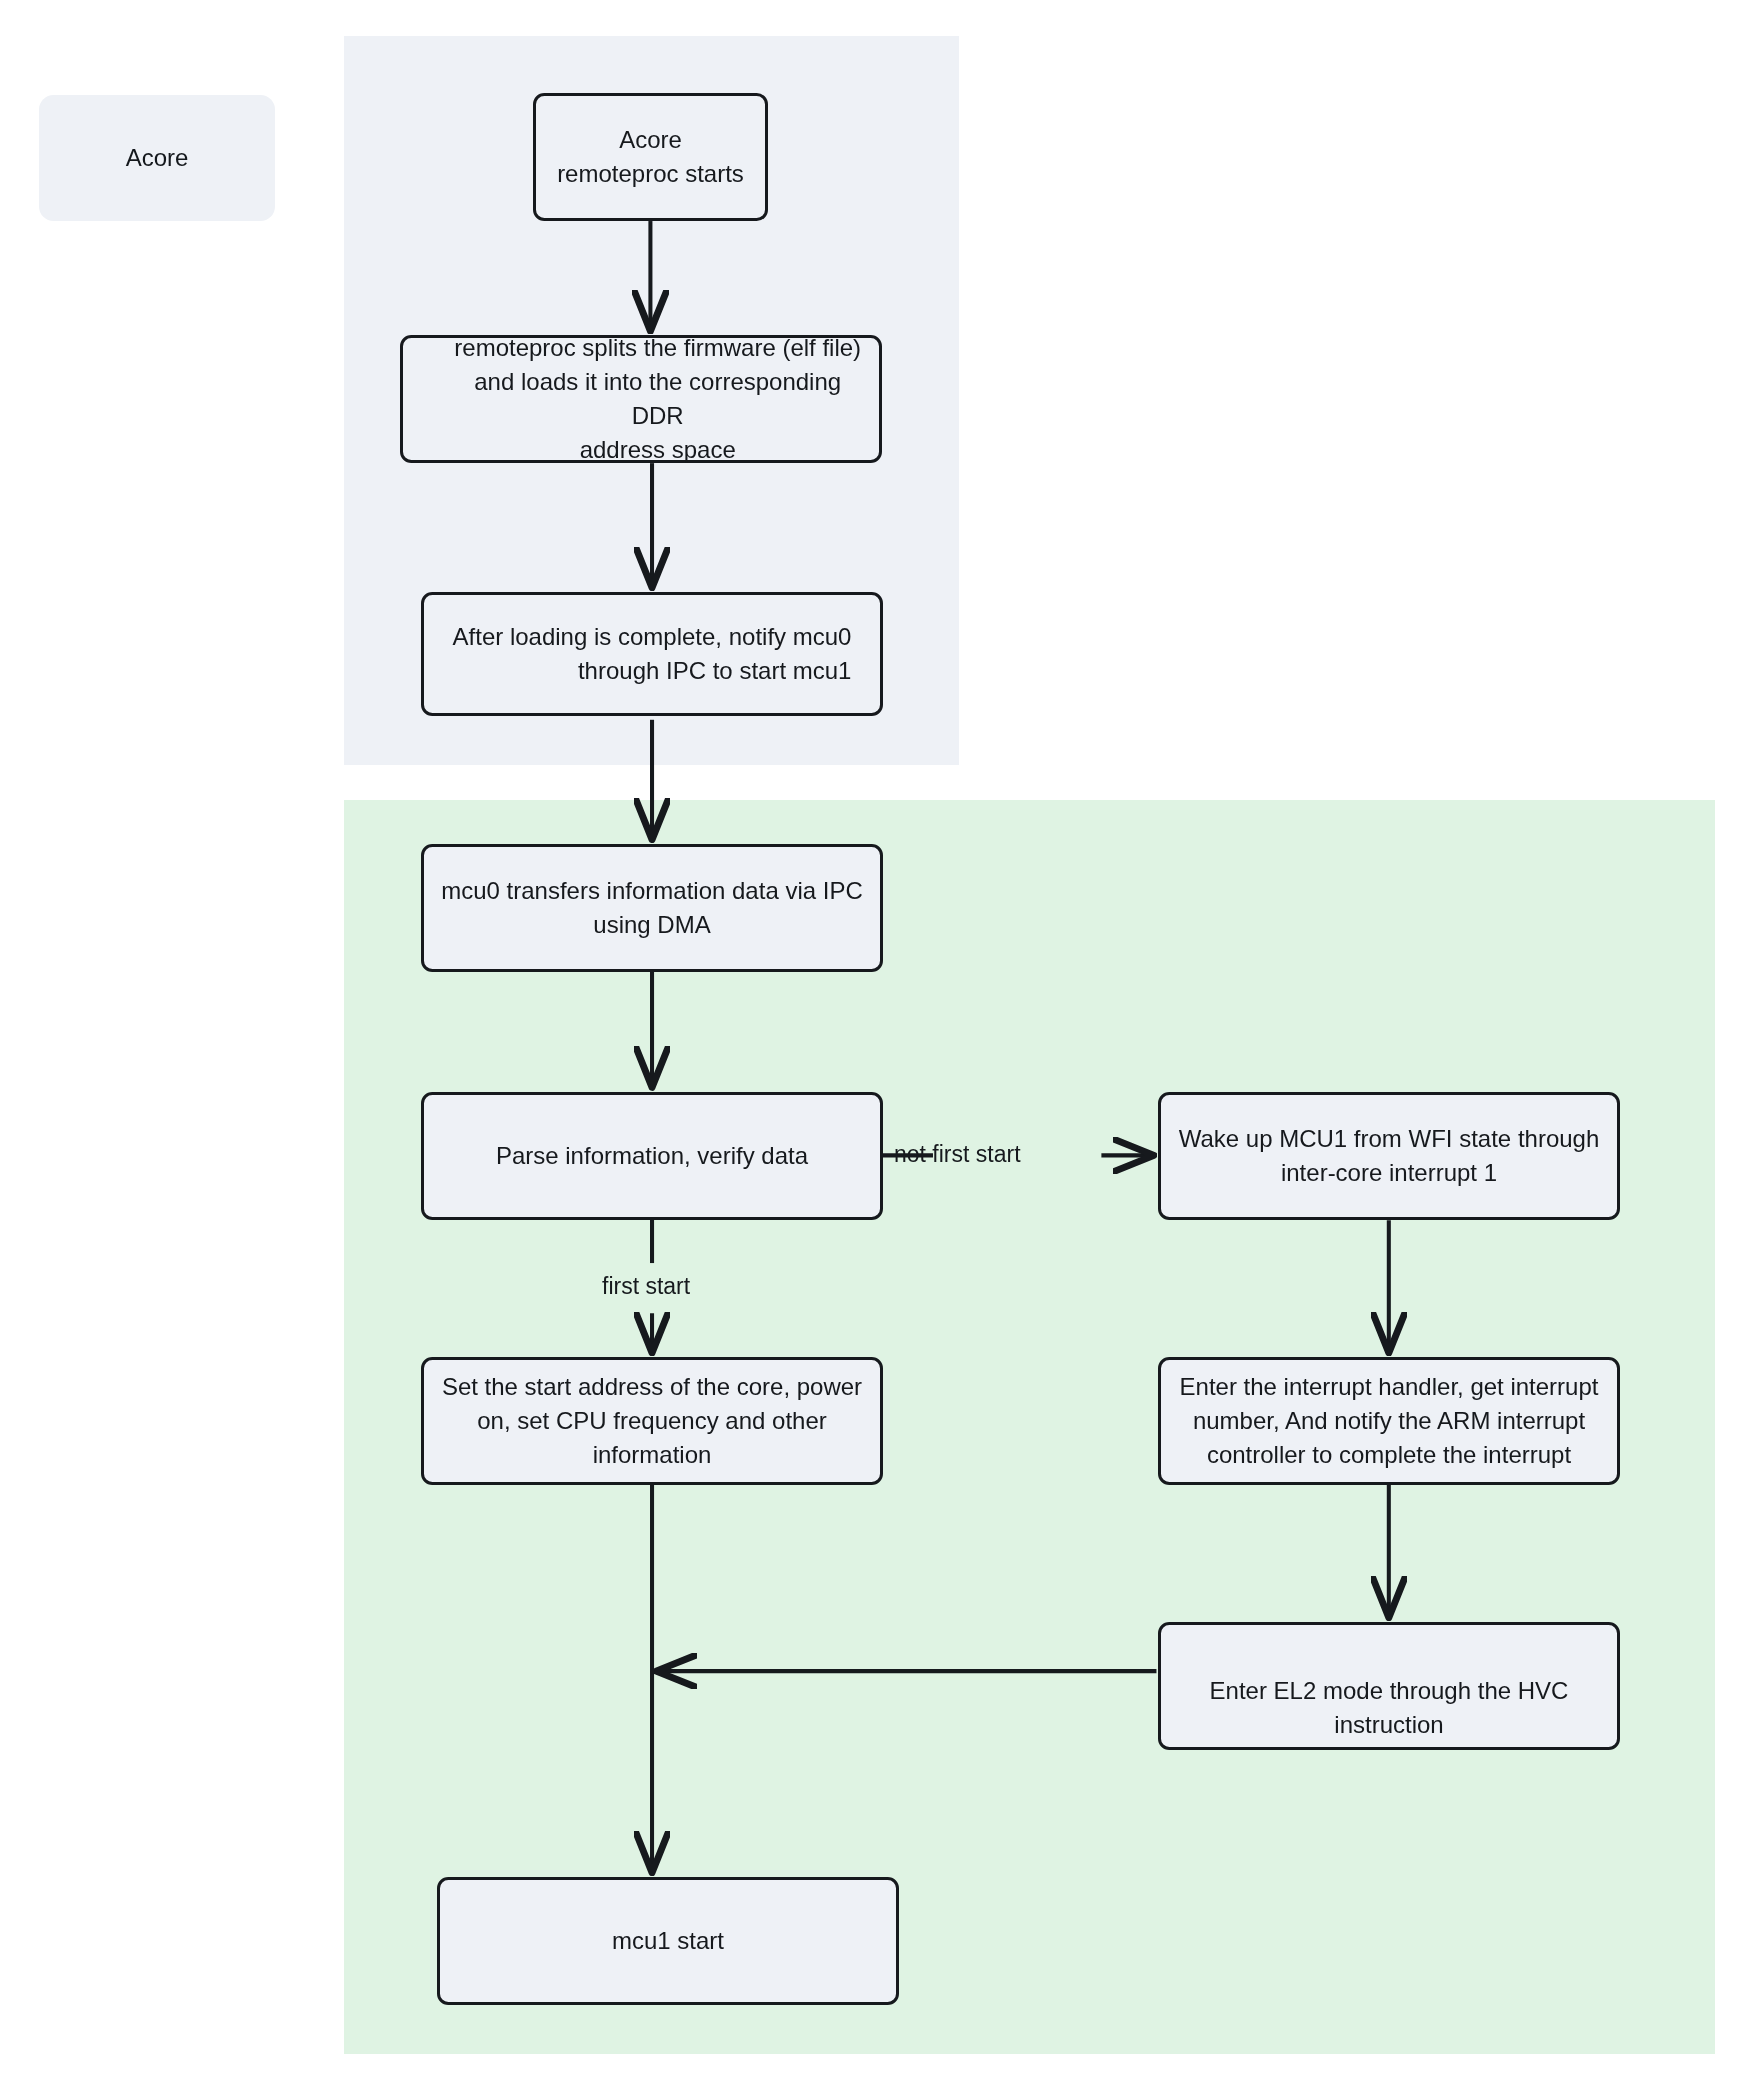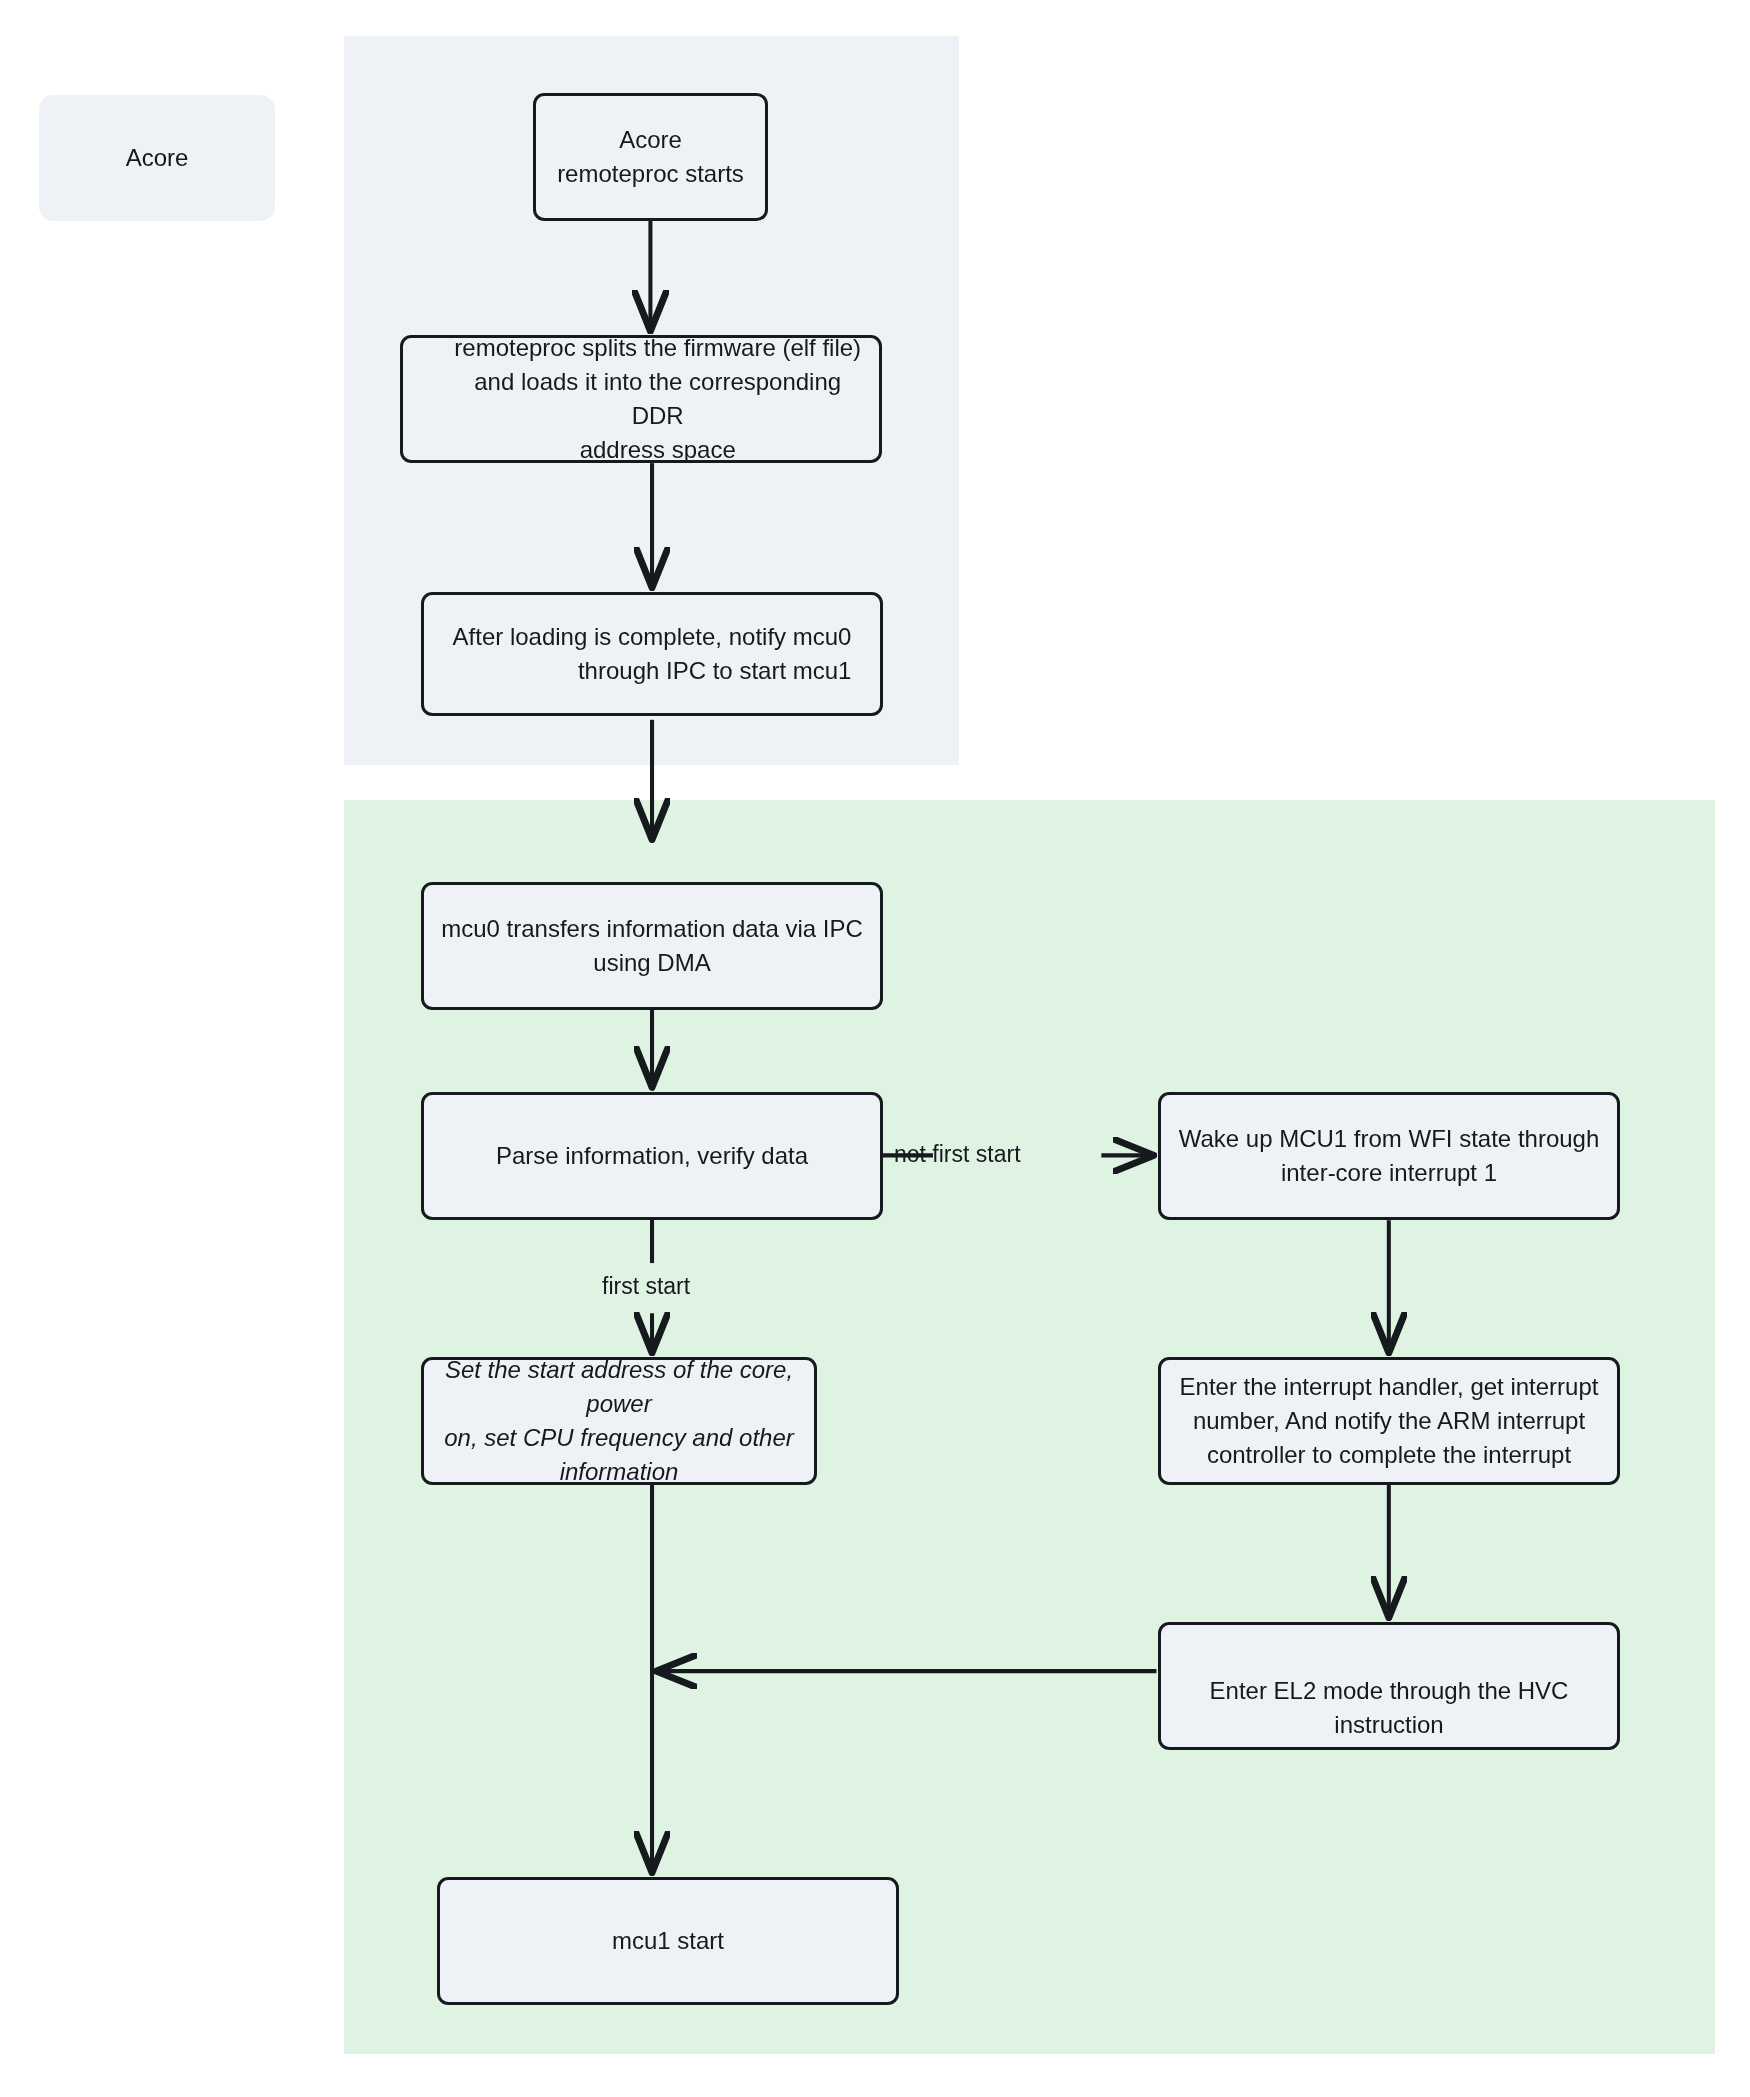--- a/index.html
+++ b/index.html
@@ -80,23 +80,23 @@
     padding: 4.9px 14.6px;
     z-index: 3;
   }
   .node .lines {
     white-space: pre-line;
   }
 
   #node-acore-start      { left: 533px;  top: 93px;  width: 235px; height: 128px; }
   #node-split-firmware   { left: 400px;  top: 335px;  width: 482px; height: 128px; padding-left: 48px; }
   #node-notify-mcu0      { left: 421px;  top: 592px;  width: 462px; height: 124px; text-align: right; }
-  #node-mcu0-transfer    { left: 421px;  top: 844px; width: 462px; height: 128px; margin-top: 38px; }
+  #node-mcu0-transfer    { left: 421px;  top: 844px; width: 462px; height: 128px; }
   #node-parse-verify     { left: 421px;  top: 1092px; width: 462px; height: 128px; }
-  #node-set-start-addr   { left: 421px;  top: 1357px; width: 396px; height: 128px; font-style: italic; }
+  #node-set-start-addr   { left: 421px;  top: 1357px; width: 462px; height: 128px; }
   #node-mcu1-start       { left: 421px;  top: 1877px; width: 462px; height: 128px; margin-left: 16px; }
   #node-wake-mcu1        { left: 1158px; top: 1092px; width: 462px; height: 128px; }
   #node-interrupt-handler{ left: 1158px; top: 1357px; width: 462px; height: 128px; }
   #node-enter-el2        { left: 1158px; top: 1622px; width: 462px; height: 128px; align-items: flex-end; }
 
   
   .edges {
     position: absolute;
     left: 0;
     top: 0;

